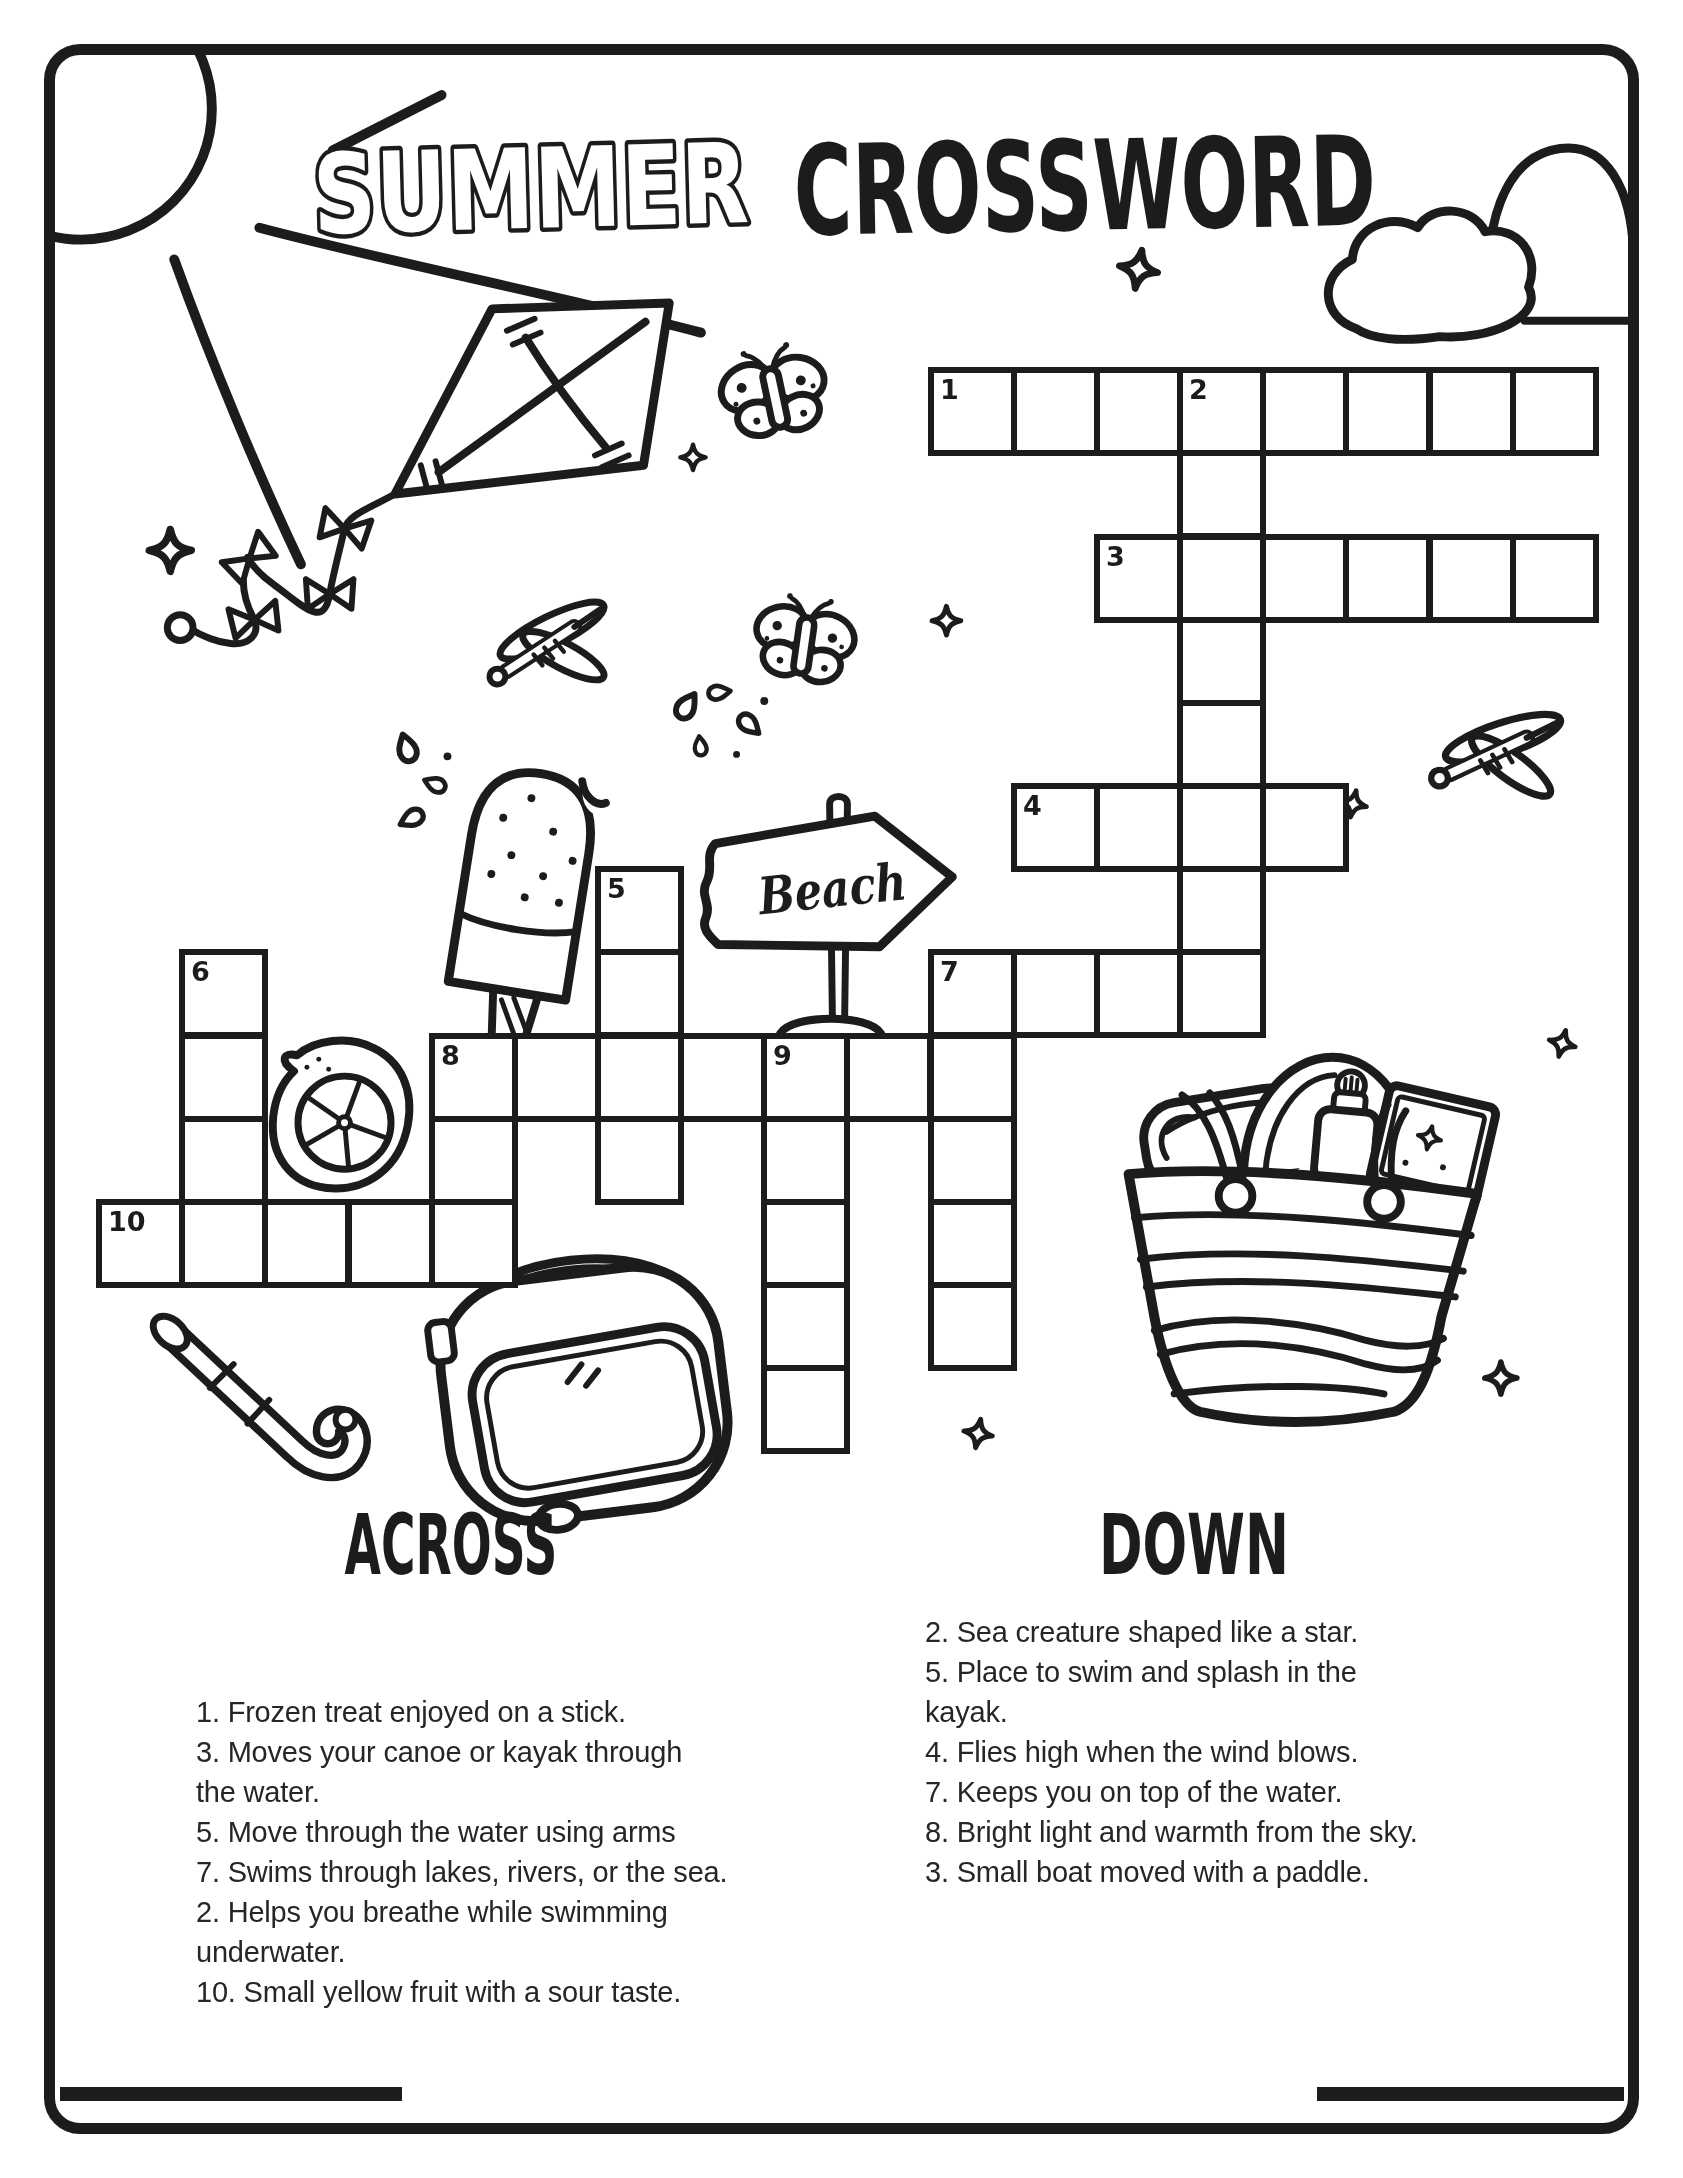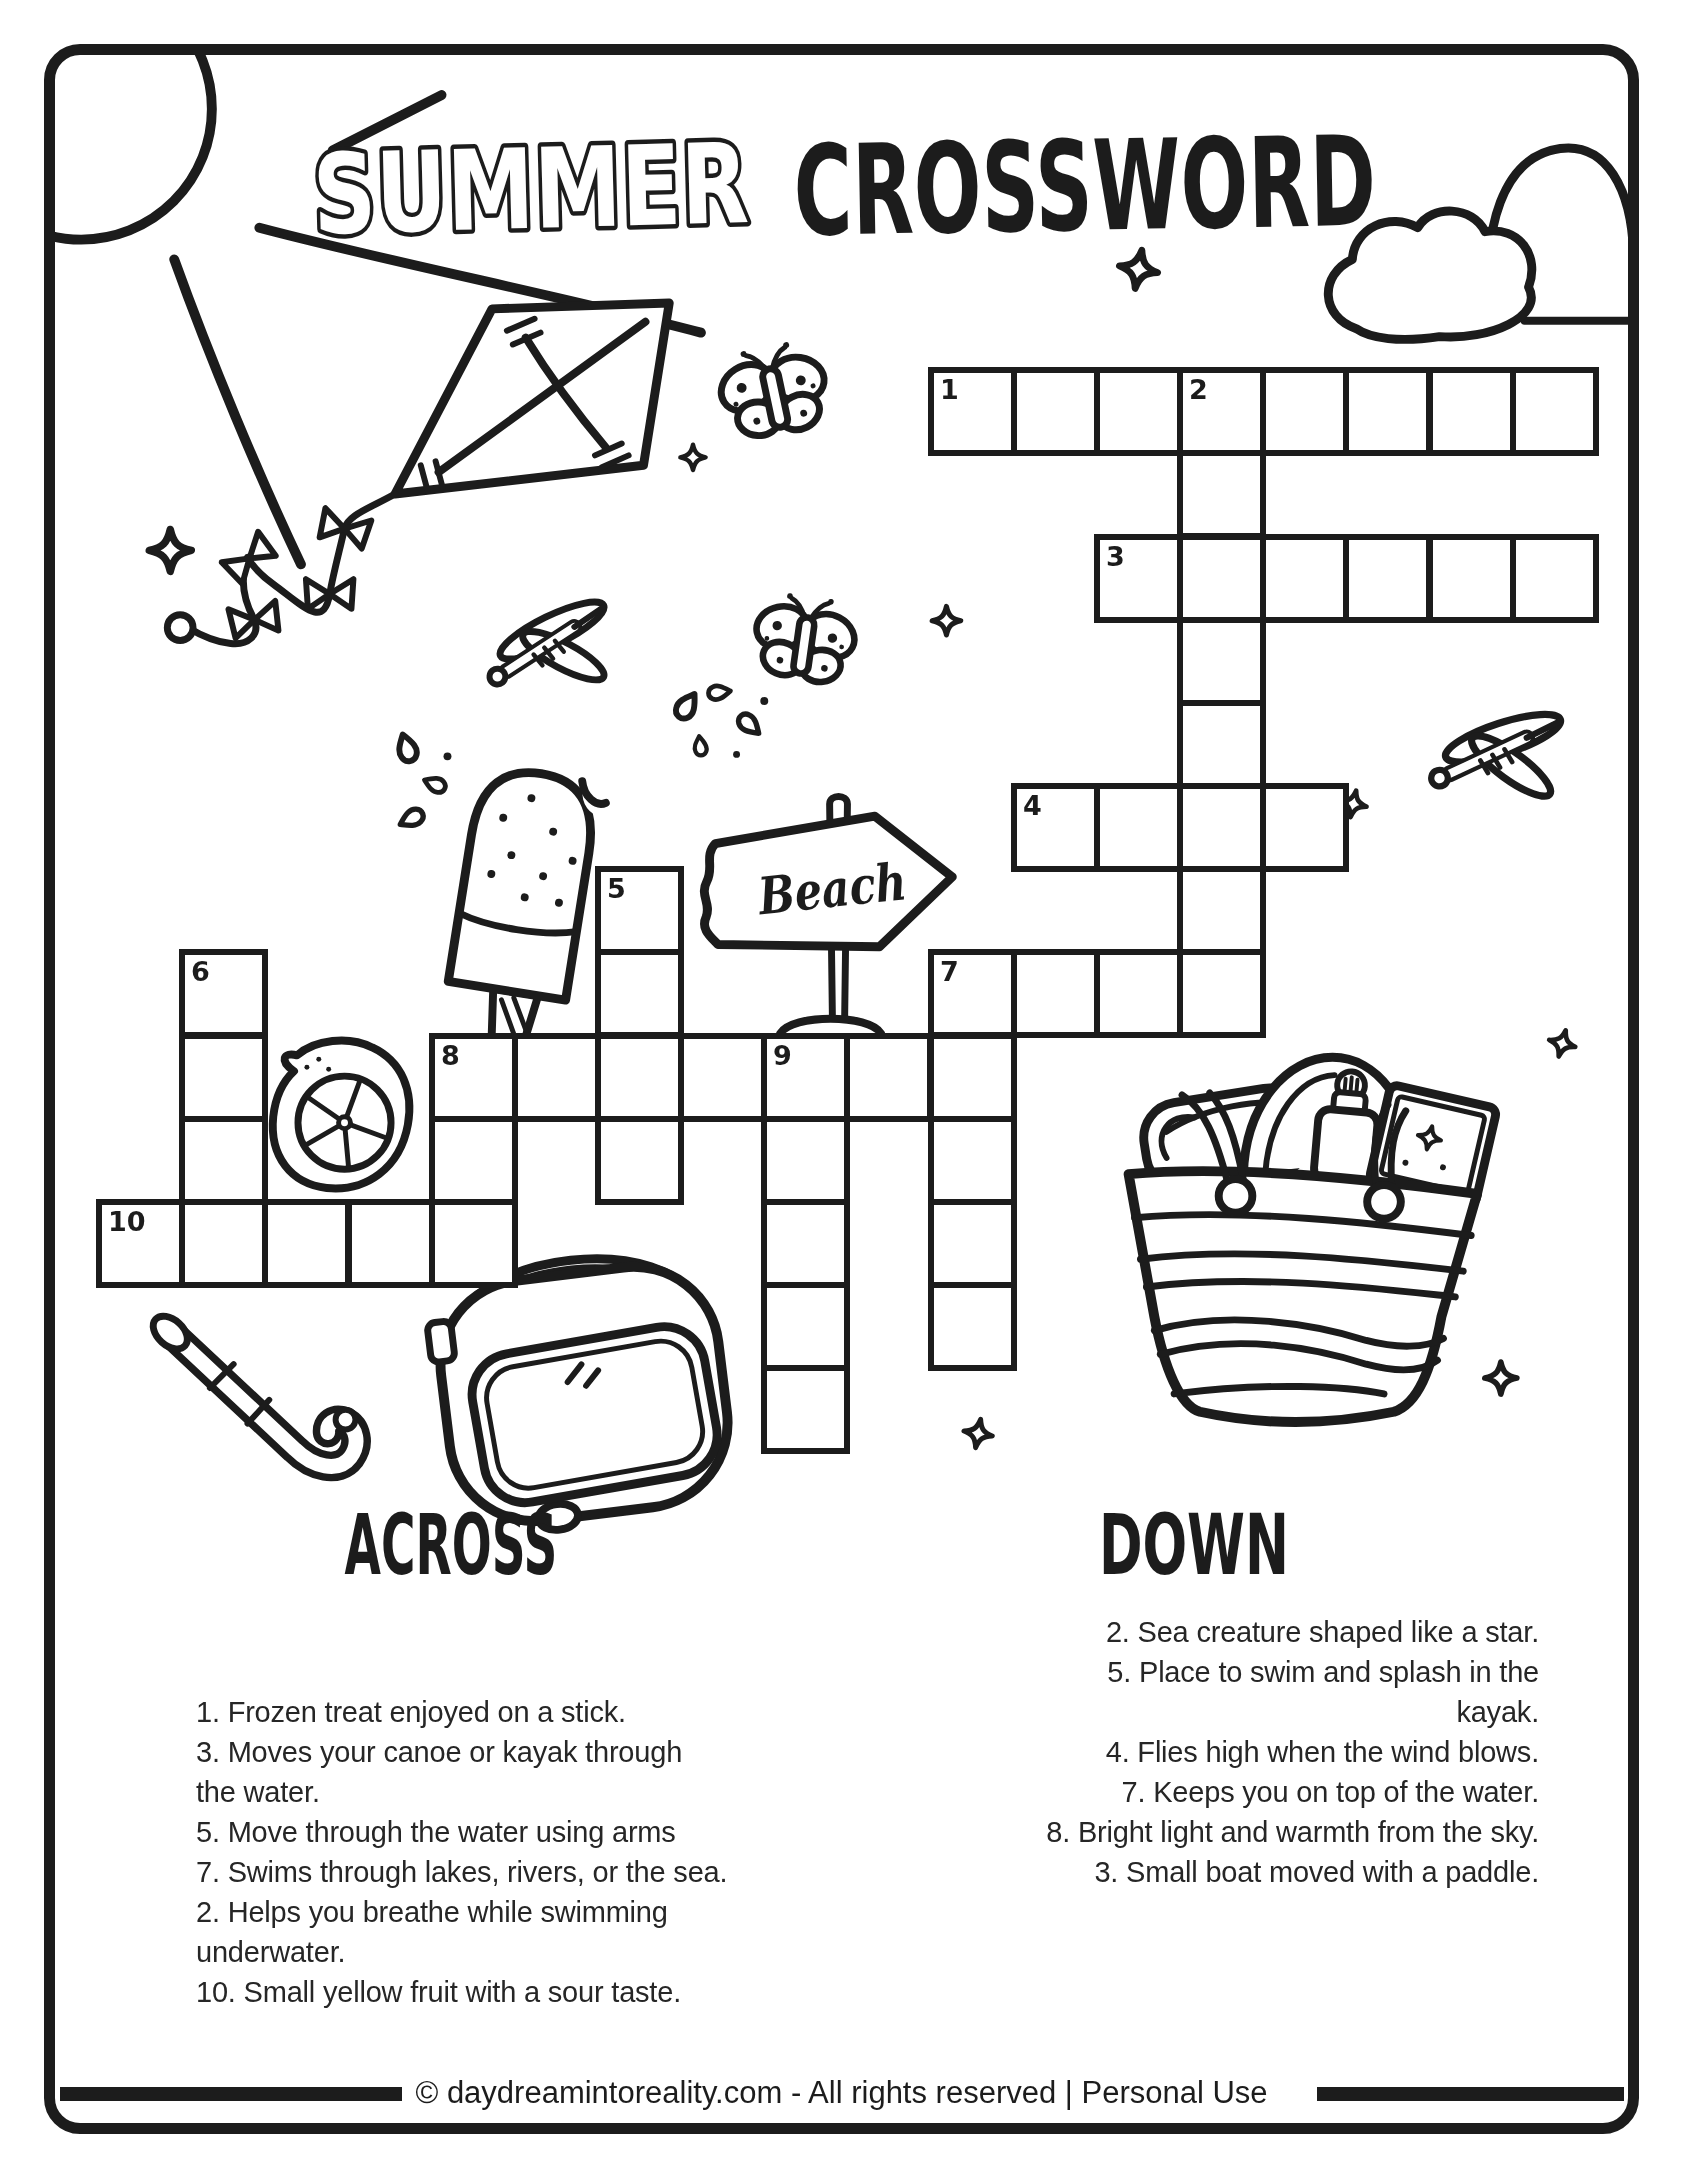--- a/index.html
+++ b/index.html
@@ -296,31 +296,30 @@
       <div class="clues" style="left:196px;top:1692px;">
           <div class="clue-line">1. Frozen treat enjoyed on a stick.</div>
           <div class="clue-line">3. Moves your canoe or kayak through</div>
           <div class="clue-line">the water.</div>
           <div class="clue-line">5. Move through the water using arms</div>
           <div class="clue-line">7. Swims through lakes, rivers, or the sea.</div>
           <div class="clue-line">2. Helps you breathe while swimming</div>
           <div class="clue-line">underwater.</div>
           <div class="clue-line">10. Small yellow fruit with a sour taste.</div>
         </div>
-      <div class="clues" style="left:925px;top:1612px;text-align:right;">
+      <div class="clues" style="left:925px;top:1612px;">
           <div class="clue-line">2. Sea creature shaped like a star.</div>
           <div class="clue-line">5. Place to swim and splash in the</div>
           <div class="clue-line">kayak.</div>
           <div class="clue-line">4. Flies high when the wind blows.</div>
           <div class="clue-line">7. Keeps you on top of the water.</div>
           <div class="clue-line">8. Bright light and warmth from the sky.</div>
           <div class="clue-line">3. Small boat moved with a paddle.</div>
         </div>
 
       <div class="bar left"></div>
       <div class="bar right"></div>
-      <div class="footer-text">© daydreamintoreality.com - All rights reserved | Personal Use</div>
 
     </div>
   </div>
   <div class="frame"></div>
 </div>
 
 
 </body></html>

